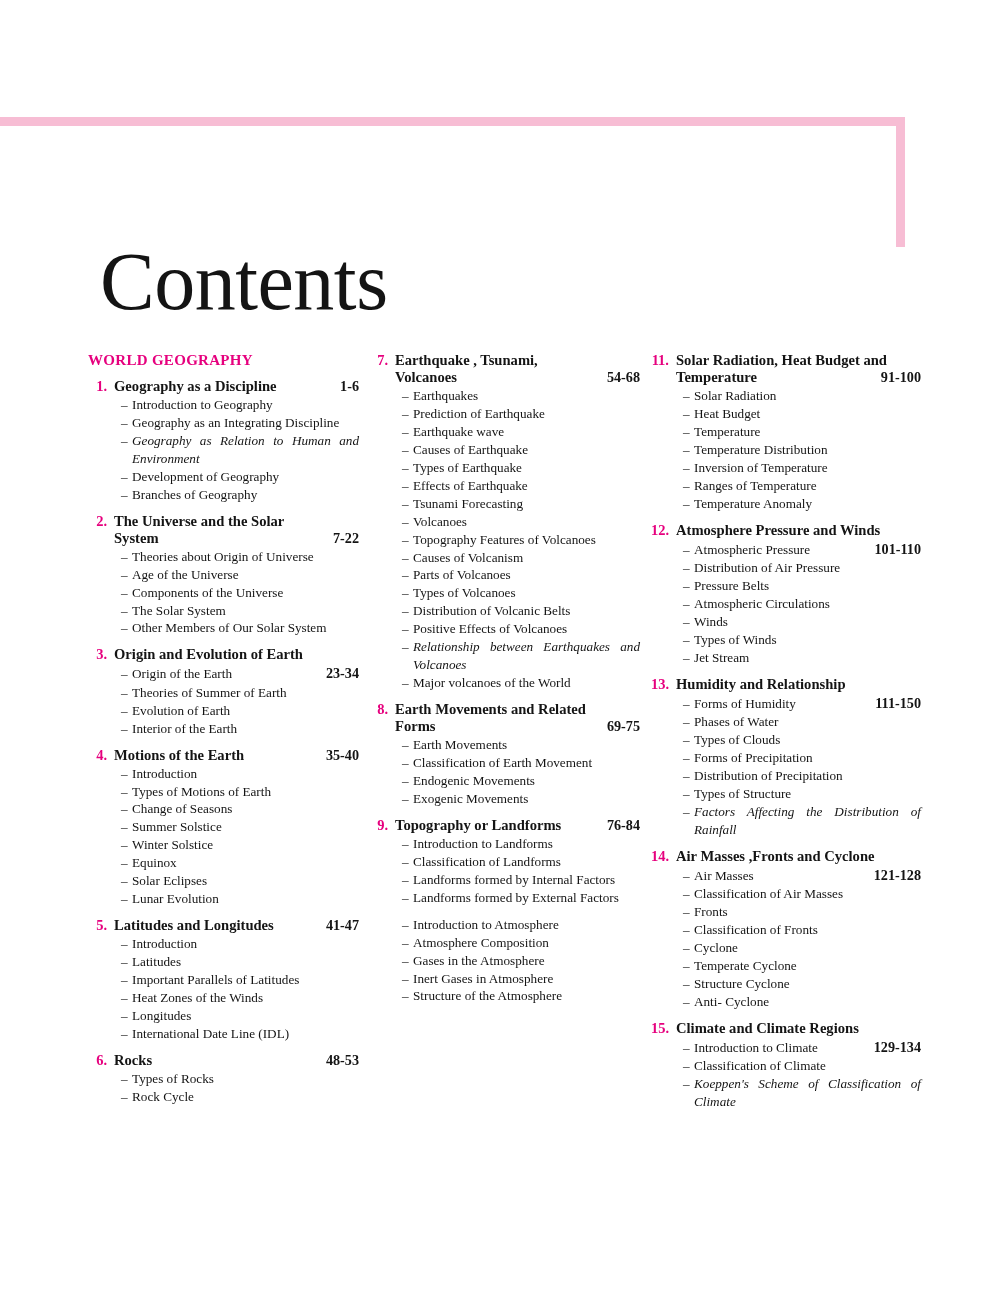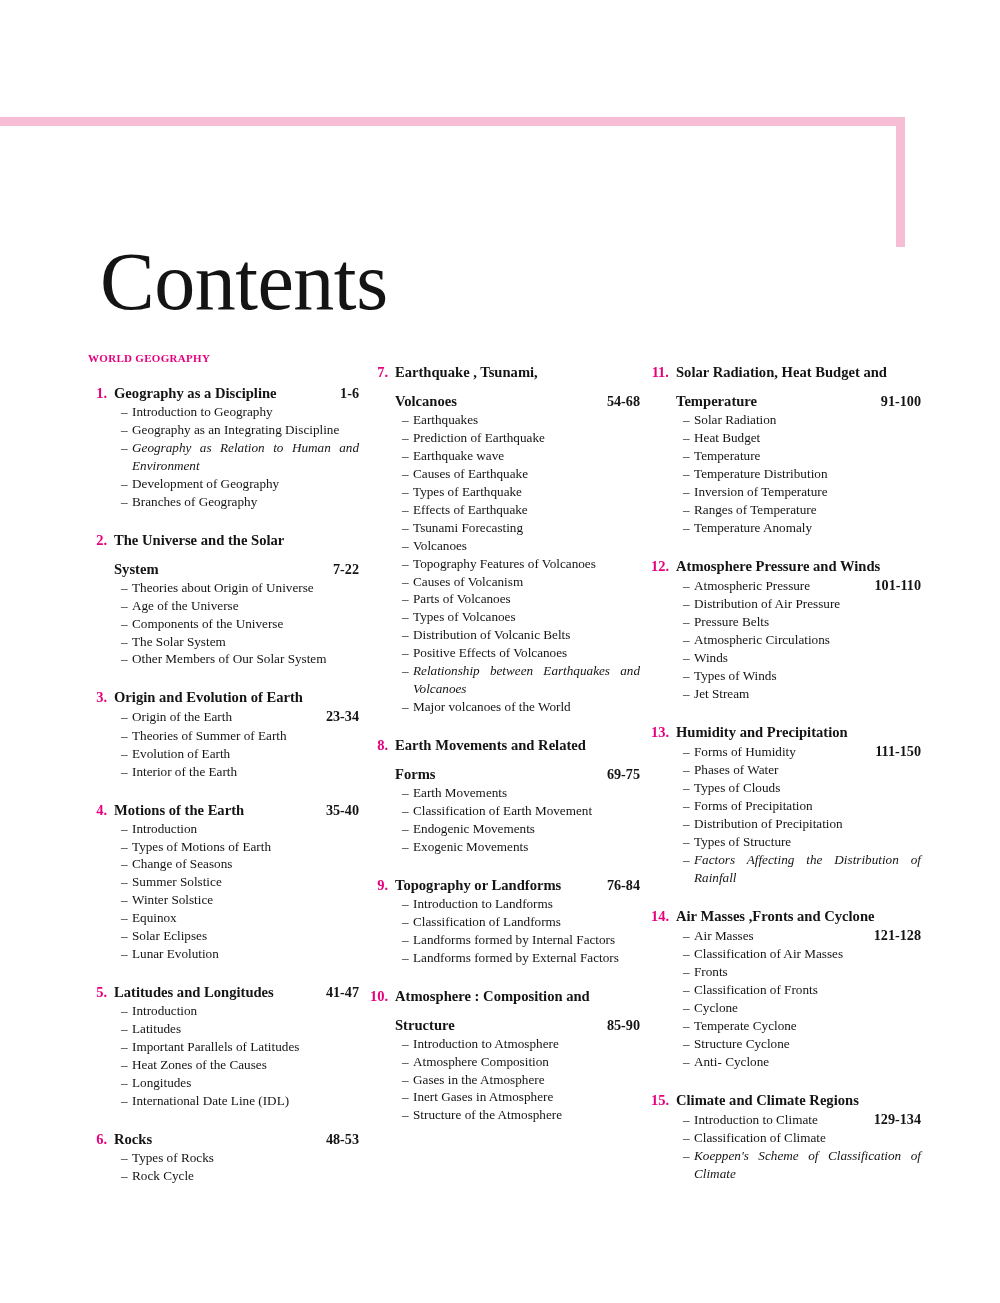--- a/index.html
+++ b/index.html
@@ -63,21 +63,21 @@
     width: 271px;
     flex: 0 0 271px;
   }
   .toc-column + .toc-column {
     margin-left: 10px;
   }
 
   
   .section-title {
     font-weight: bold;
-    font-size: 11px;
+    font-size: 15px;
     color: #e6007e;
     letter-spacing: 0.3px;
     margin: 0 0 9px 0;
     font-family: "Liberation Serif", "DejaVu Serif", serif;
   }
 
   
   .chapter {
     margin-bottom: 9px;
   }
@@ -99,21 +99,20 @@
   .chapter-title-wrap {
     flex: 1 1 auto;
     min-width: 0;
   }
   .chapter-title-line {
     display: flex;
     flex-direction: row;
     align-items: baseline;
     justify-content: space-between;
     gap: 6px;
-    margin-top: 12px;
   }
   .chapter-title {
     font-weight: bold;
     font-size: 14.6px;
     line-height: 1.16;
     color: #141414;
   }
   .chapter-pages {
     font-weight: bold;
     font-size: 14.2px;
@@ -393,21 +392,21 @@
           </li>
           <li class="sub-item">
             <span class="sub-dash">–</span>
             <span class="sub-text-wrap">
               <span class="sub-text">Important Parallels of Latitudes</span>
             </span>
           </li>
           <li class="sub-item">
             <span class="sub-dash">–</span>
             <span class="sub-text-wrap">
-              <span class="sub-text">Heat Zones of the Causes</span>
+              <span class="sub-text">Heat Zones of the Winds</span>
             </span>
           </li>
           <li class="sub-item">
             <span class="sub-dash">–</span>
             <span class="sub-text-wrap">
               <span class="sub-text">Longitudes</span>
             </span>
           </li>
           <li class="sub-item">
             <span class="sub-dash">–</span>
@@ -627,32 +626,20 @@
           </li>
           <li class="sub-item">
             <span class="sub-dash">–</span>
             <span class="sub-text-wrap">
               <span class="sub-text">Landforms formed by External Factors</span>
             </span>
           </li>
         </ul>
       </div>
       <div class="chapter">
-        <div class="chapter-head">
-          <span class="chapter-num">10.</span>
-          <div class="chapter-title-wrap">
-            <div class="chapter-title-line">
-              <span class="chapter-title">Atmosphere : Composition and</span>
-            </div>
-            <div class="chapter-title-line">
-              <span class="chapter-title-cont">Structure</span>
-              <span class="chapter-pages">85-90</span>
-            </div>
-          </div>
-        </div>
         <ul class="sub-list">
           <li class="sub-item">
             <span class="sub-dash">–</span>
             <span class="sub-text-wrap">
               <span class="sub-text">Introduction to Atmosphere</span>
             </span>
           </li>
           <li class="sub-item">
             <span class="sub-dash">–</span>
             <span class="sub-text-wrap">
@@ -792,21 +779,21 @@
               <span class="sub-text">Jet Stream</span>
             </span>
           </li>
         </ul>
       </div>
       <div class="chapter">
         <div class="chapter-head">
           <span class="chapter-num">13.</span>
           <div class="chapter-title-wrap">
             <div class="chapter-title-line">
-              <span class="chapter-title">Humidity and Precipitation</span>
+              <span class="chapter-title">Humidity and Relationship</span>
             </div>
           </div>
         </div>
         <ul class="sub-list">
           <li class="sub-item">
             <span class="sub-dash">–</span>
             <span class="sub-text-wrap">
               <span class="sub-text">Forms  of Humidity</span>
               <span class="sub-pages">111-150</span>
             </span>

